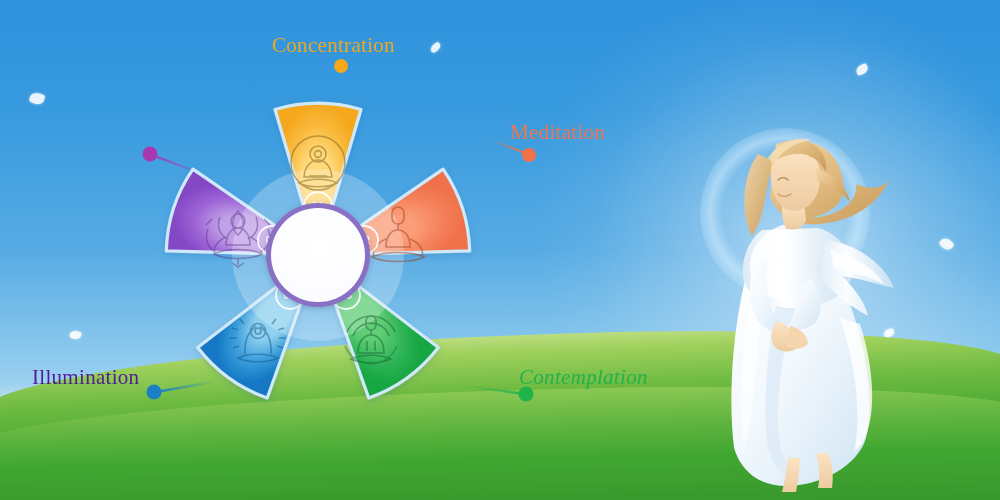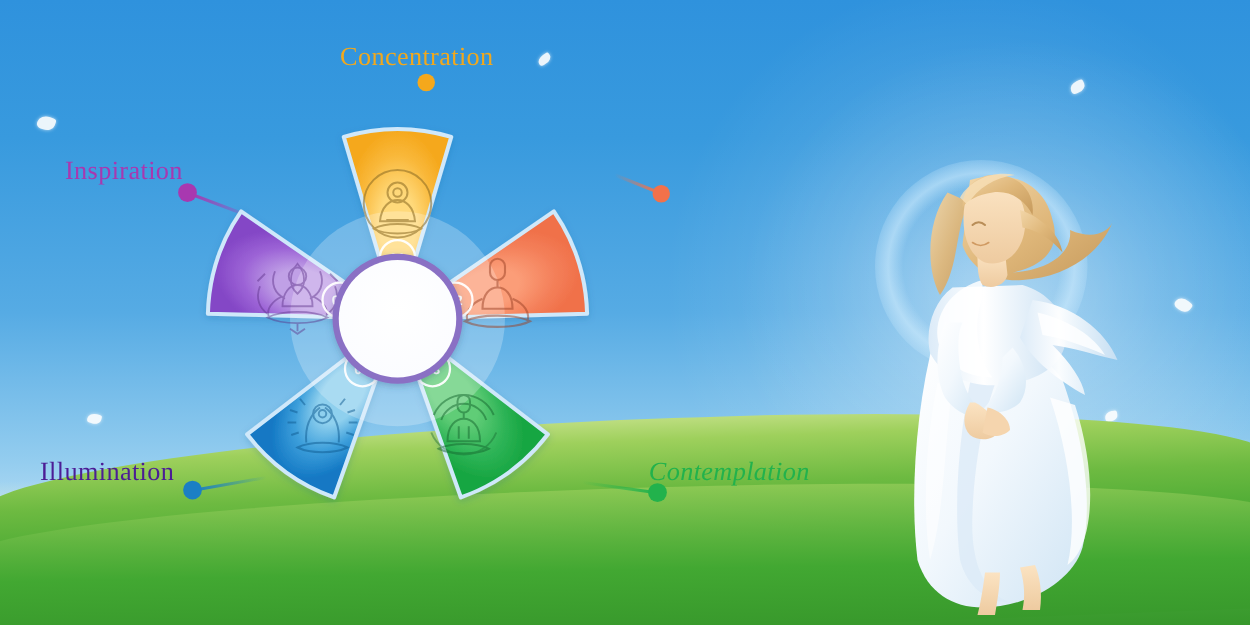--- a/index.html
+++ b/index.html
@@ -347,17 +347,17 @@
       </g>
 
       <g filter="url(#ringshadow)">
         <circle cx="155" cy="155" r="52" fill="#8a6fc4"></circle>
         <circle cx="155" cy="155" r="47" fill="url(#centerG)"></circle>
       </g>
     </svg>
   </div>
 
   <div class="lbl concentration">Concentration</div>
+  <div class="lbl meditation">Meditation</div>
   <div class="lbl contemplation">Contemplation</div>
   <div class="lbl illumination">Illumination</div>
-  <div class="lbl inspiration">Inspiration</div>
 
 </div>
 
 </body></html>

